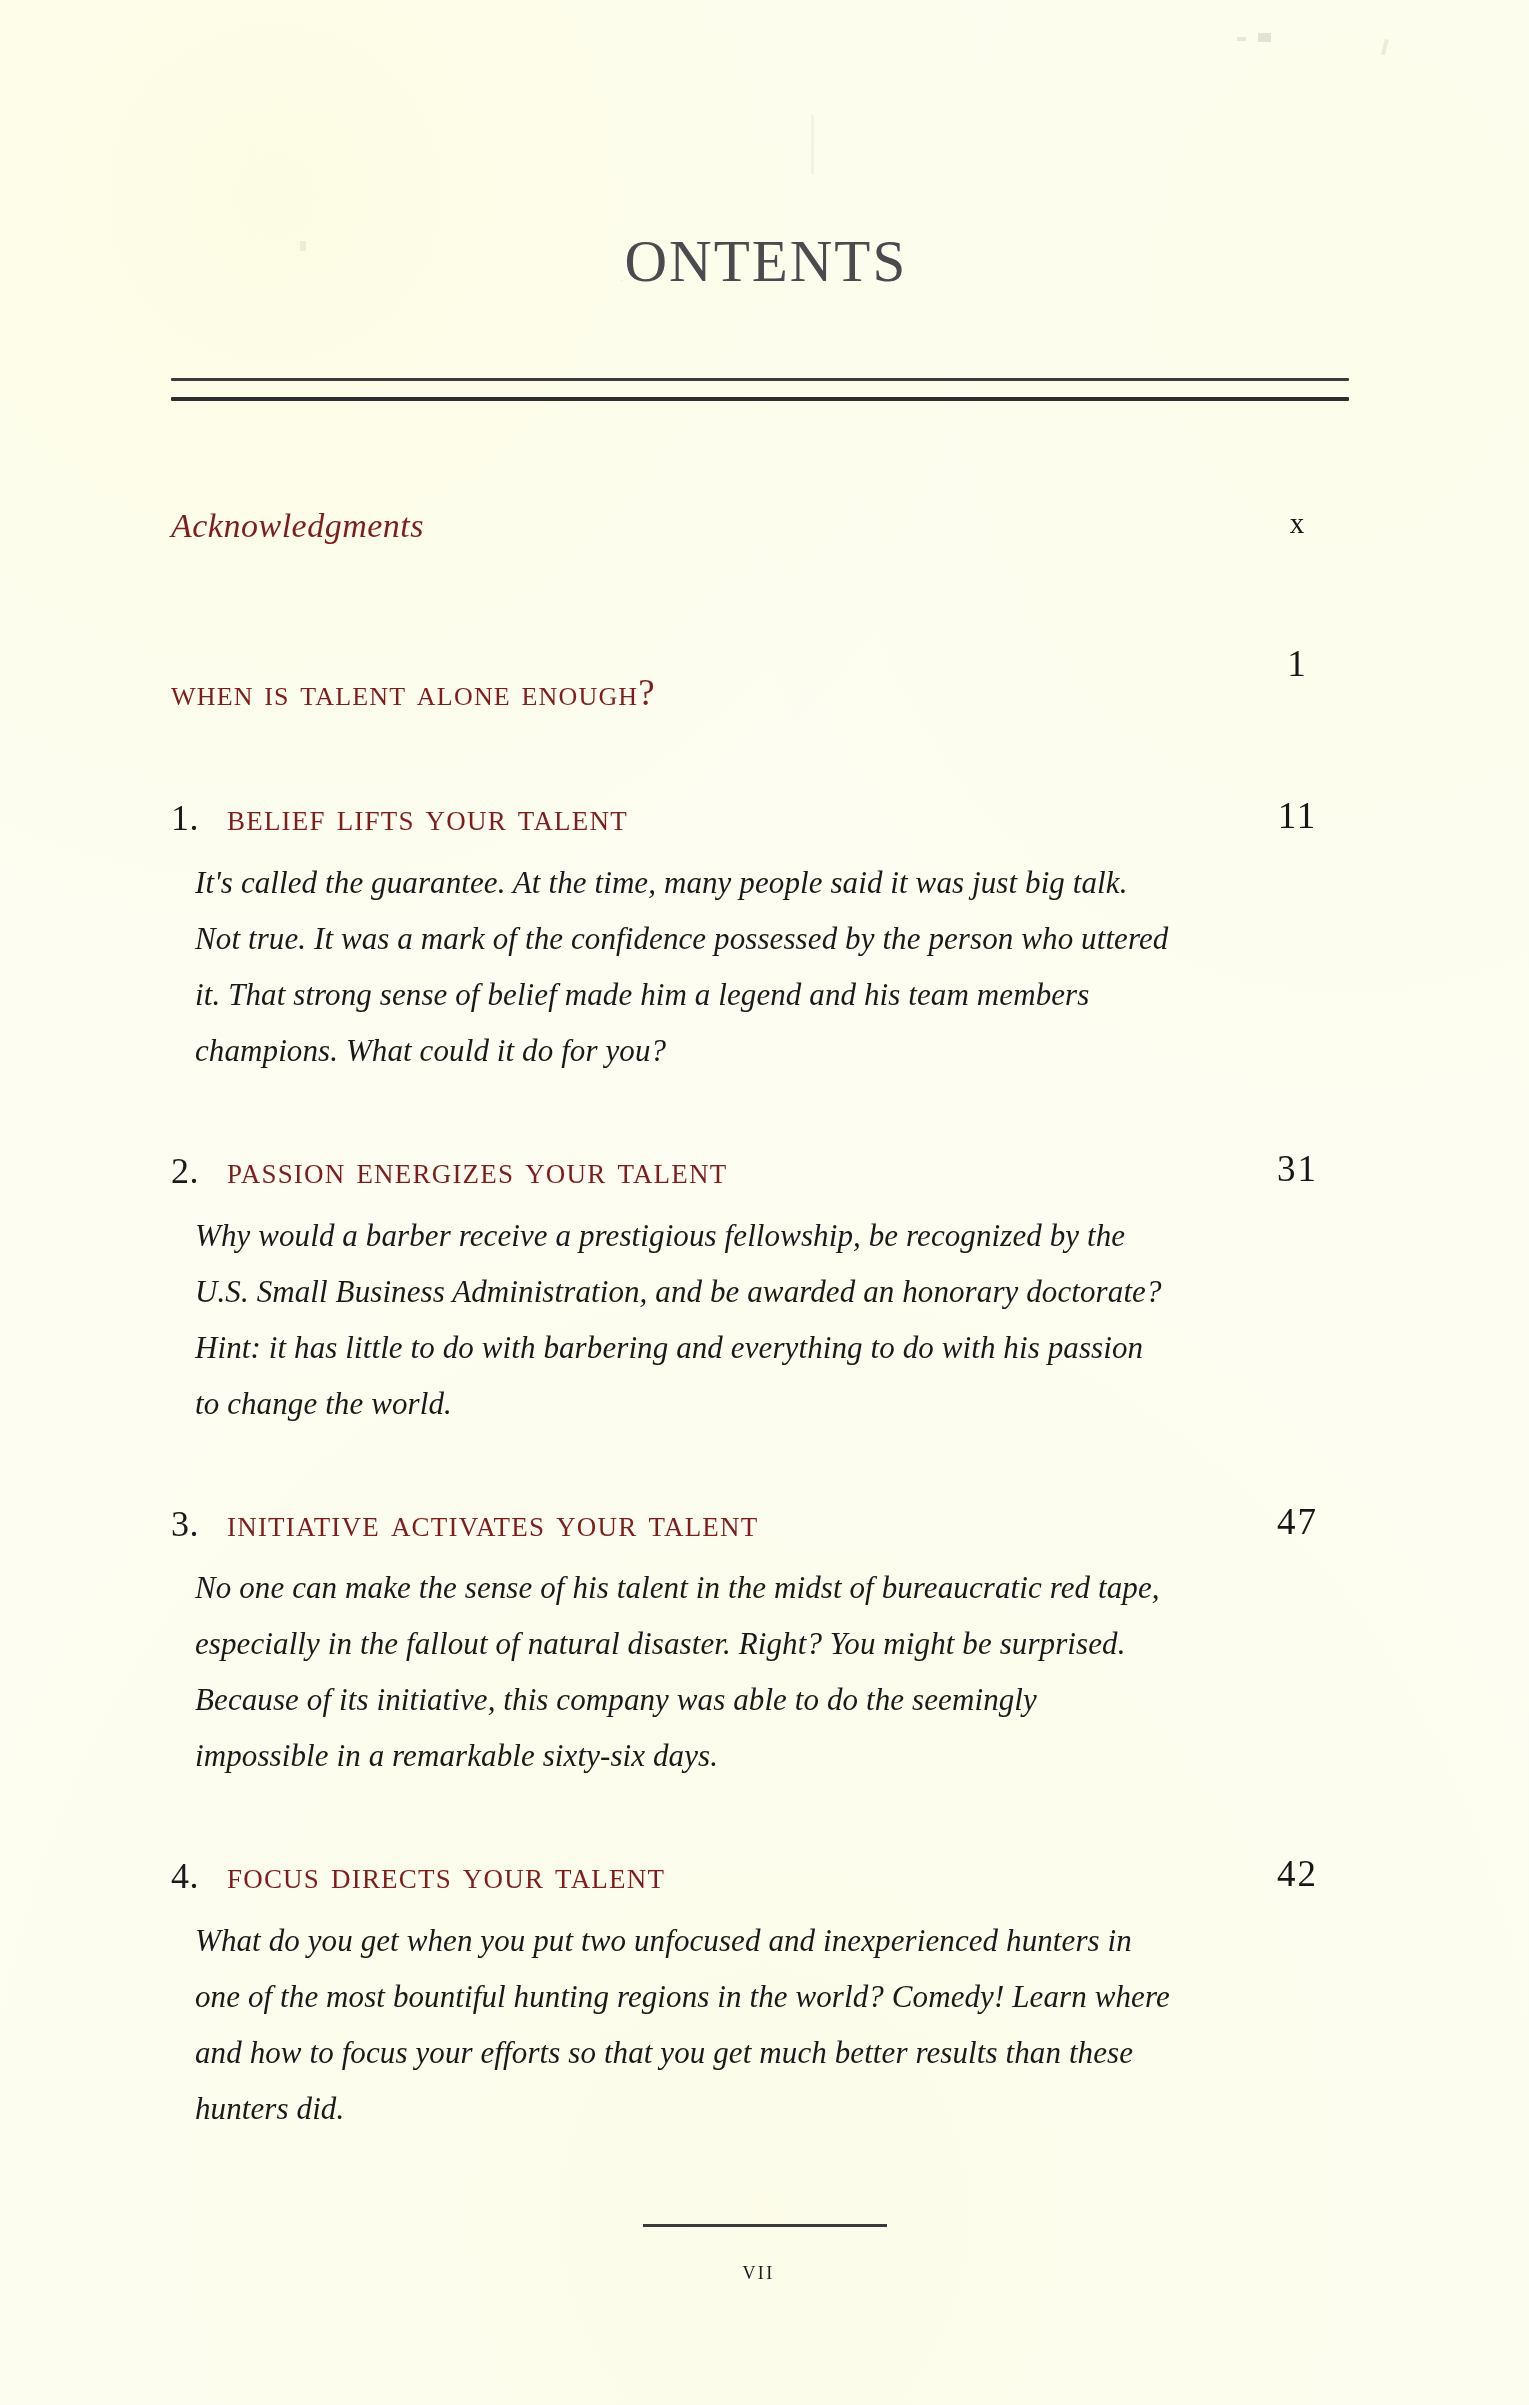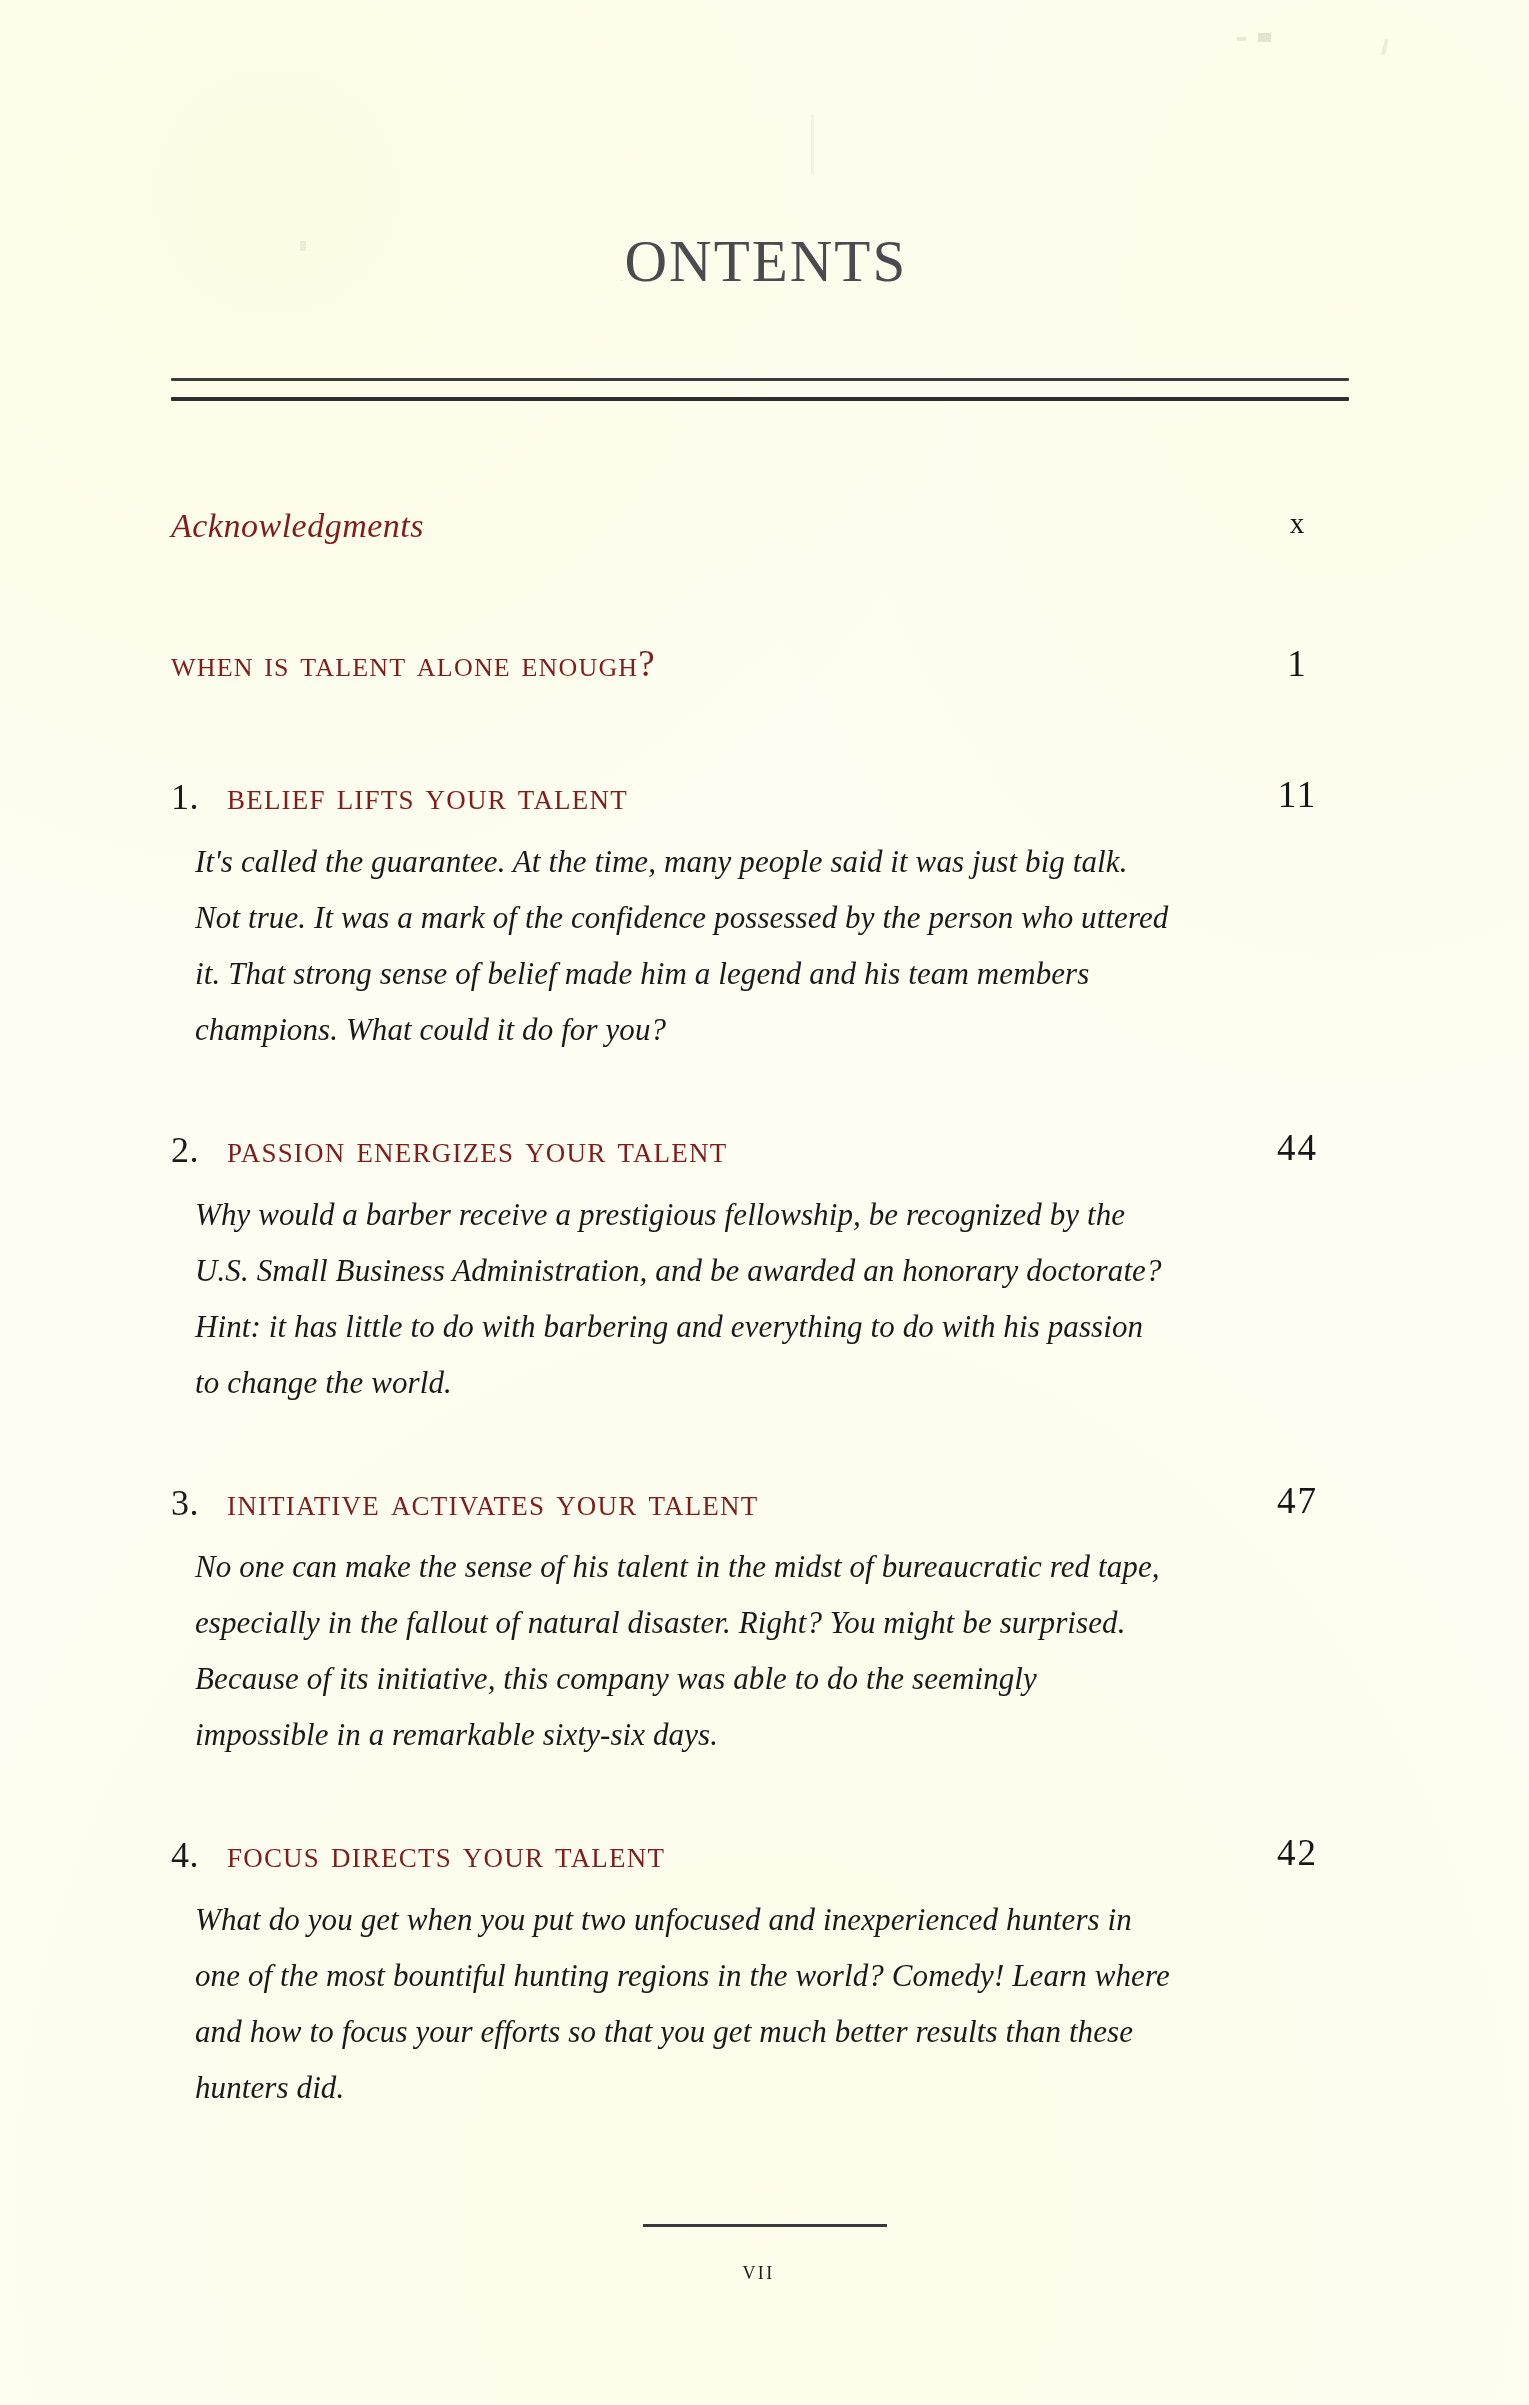--- a/index.html
+++ b/index.html
@@ -204,21 +204,21 @@
       <div class="entry-head">
         <div class="entry-title front" style="font-variant:normal; text-transform:none; font-style:italic; font-size:34px; letter-spacing:0.5px;">Acknowledgments</div>
         <div class="entry-page roman">x</div>
       </div>
     </div>
 
     <div class="gap-ack"></div>
 
     <div class="entry">
       <div class="entry-head">
-        <div class="entry-title front" style="font-size:37px;">When Is Talent Alone Enough?</div>
+        <div class="entry-title front" style="font-size:37px;margin-top:29px;">When Is Talent Alone Enough?</div>
         <div class="entry-page">1</div>
       </div>
     </div>
 
     <div class="gap-front"></div>
 
     <div class="entry">
       <div class="entry-head">
         <div class="entry-num">1.</div>
         <div class="entry-title">Belief Lifts Your Talent</div>
@@ -226,21 +226,21 @@
       </div>
       <div class="entry-desc">It's called the guarantee. At the time, many people said it was just big talk. Not true. It was a mark of the confidence possessed by the person who uttered it. That strong sense of belief made him a legend and his team members champions. What could it do for you?</div>
     </div>
 
     <div class="gap-ch"></div>
 
     <div class="entry">
       <div class="entry-head">
         <div class="entry-num">2.</div>
         <div class="entry-title">Passion Energizes Your Talent</div>
-        <div class="entry-page">44</div>
+        <div class="entry-page">31</div>
       </div>
       <div class="entry-desc">Why would a barber receive a prestigious fellowship, be recognized by the U.S. Small Business Administration, and be awarded an honorary doctorate? Hint: it has little to do with barbering and everything to do with his passion to change the world.</div>
     </div>
 
     <div class="gap-ch"></div>
 
     <div class="entry">
       <div class="entry-head">
         <div class="entry-num">3.</div>
         <div class="entry-title">Initiative Activates Your Talent</div>

